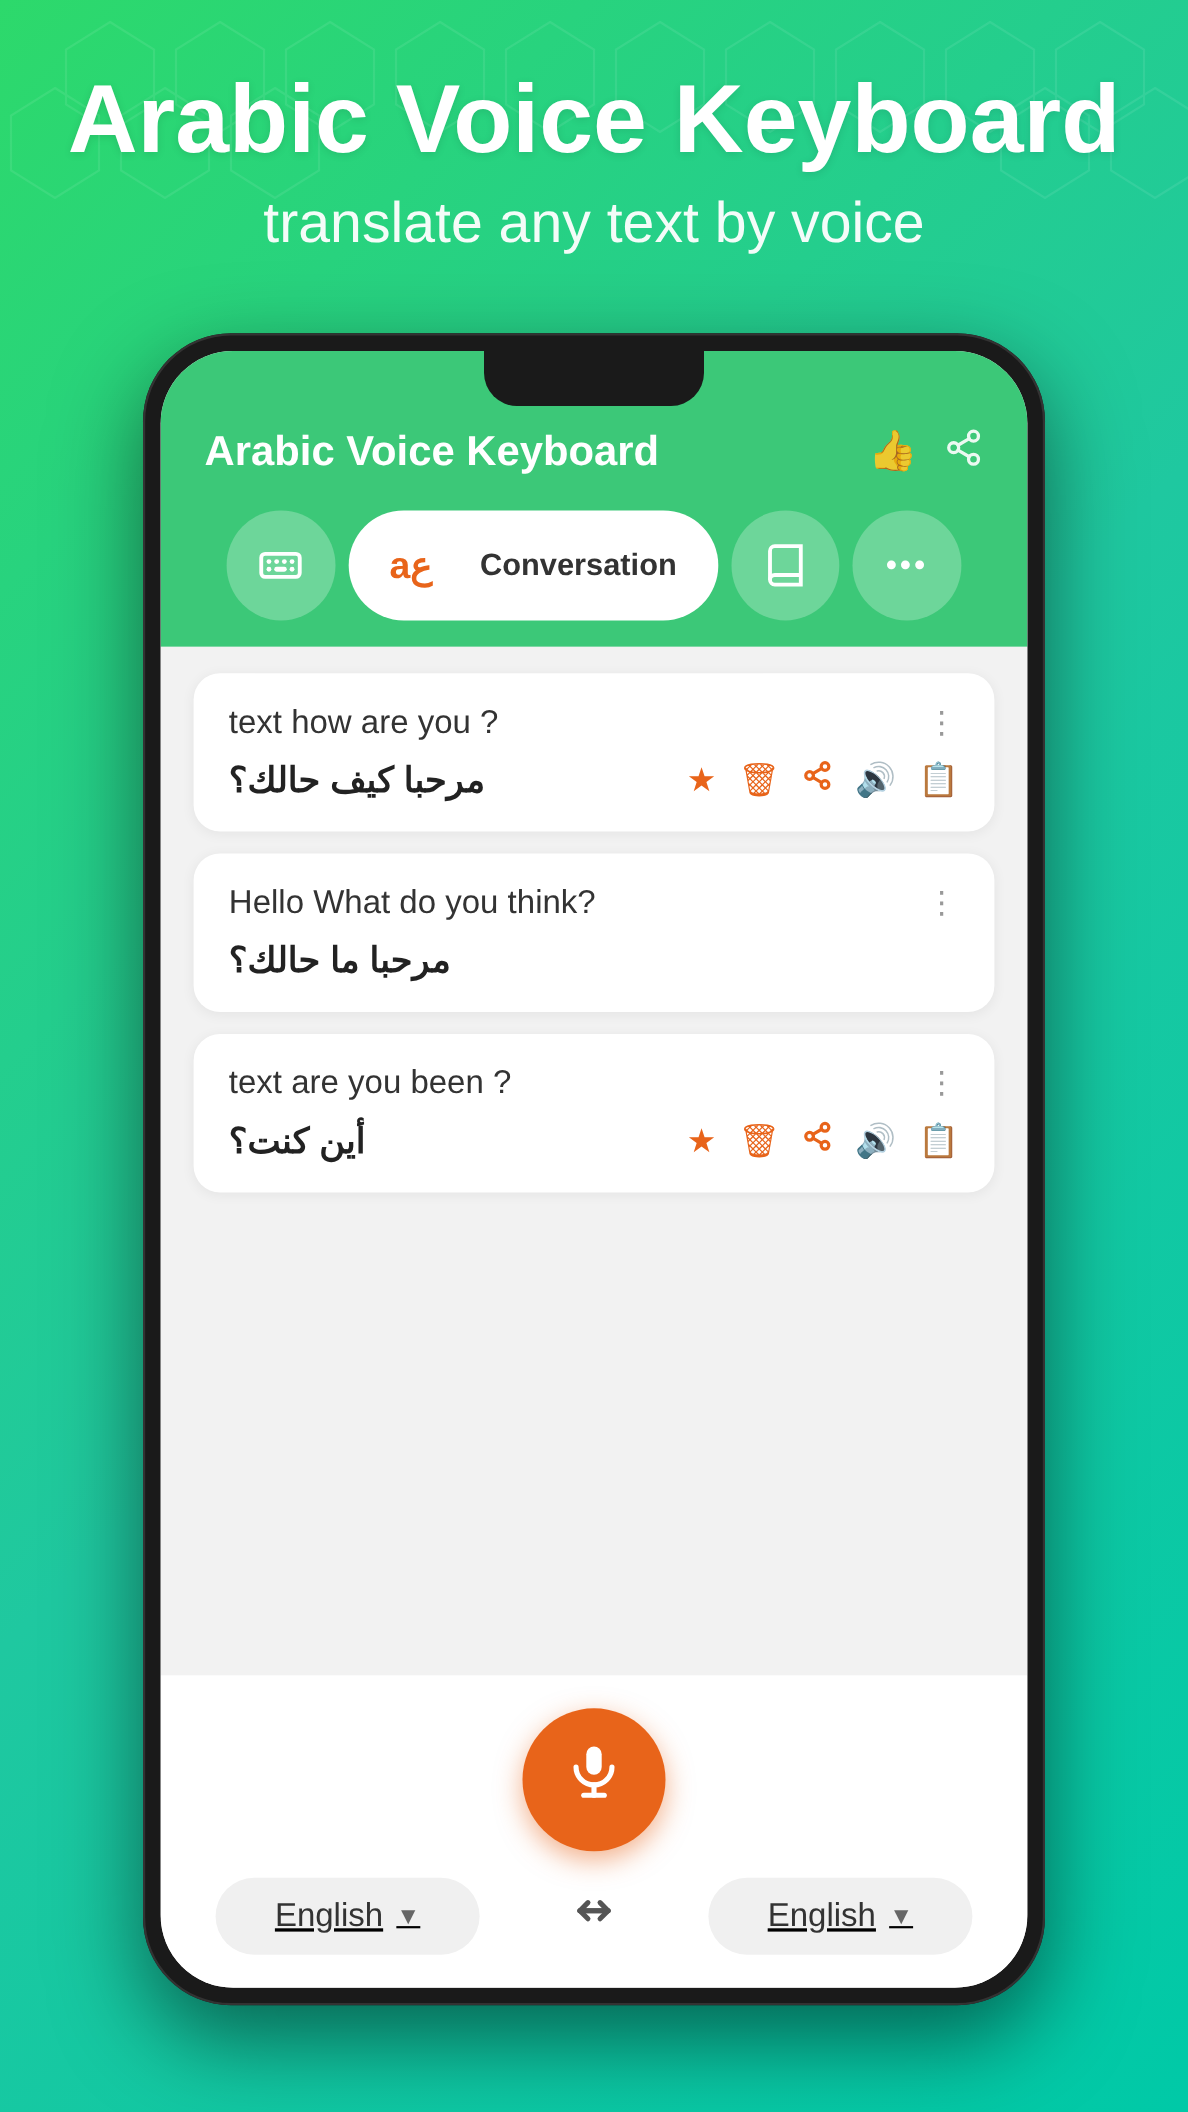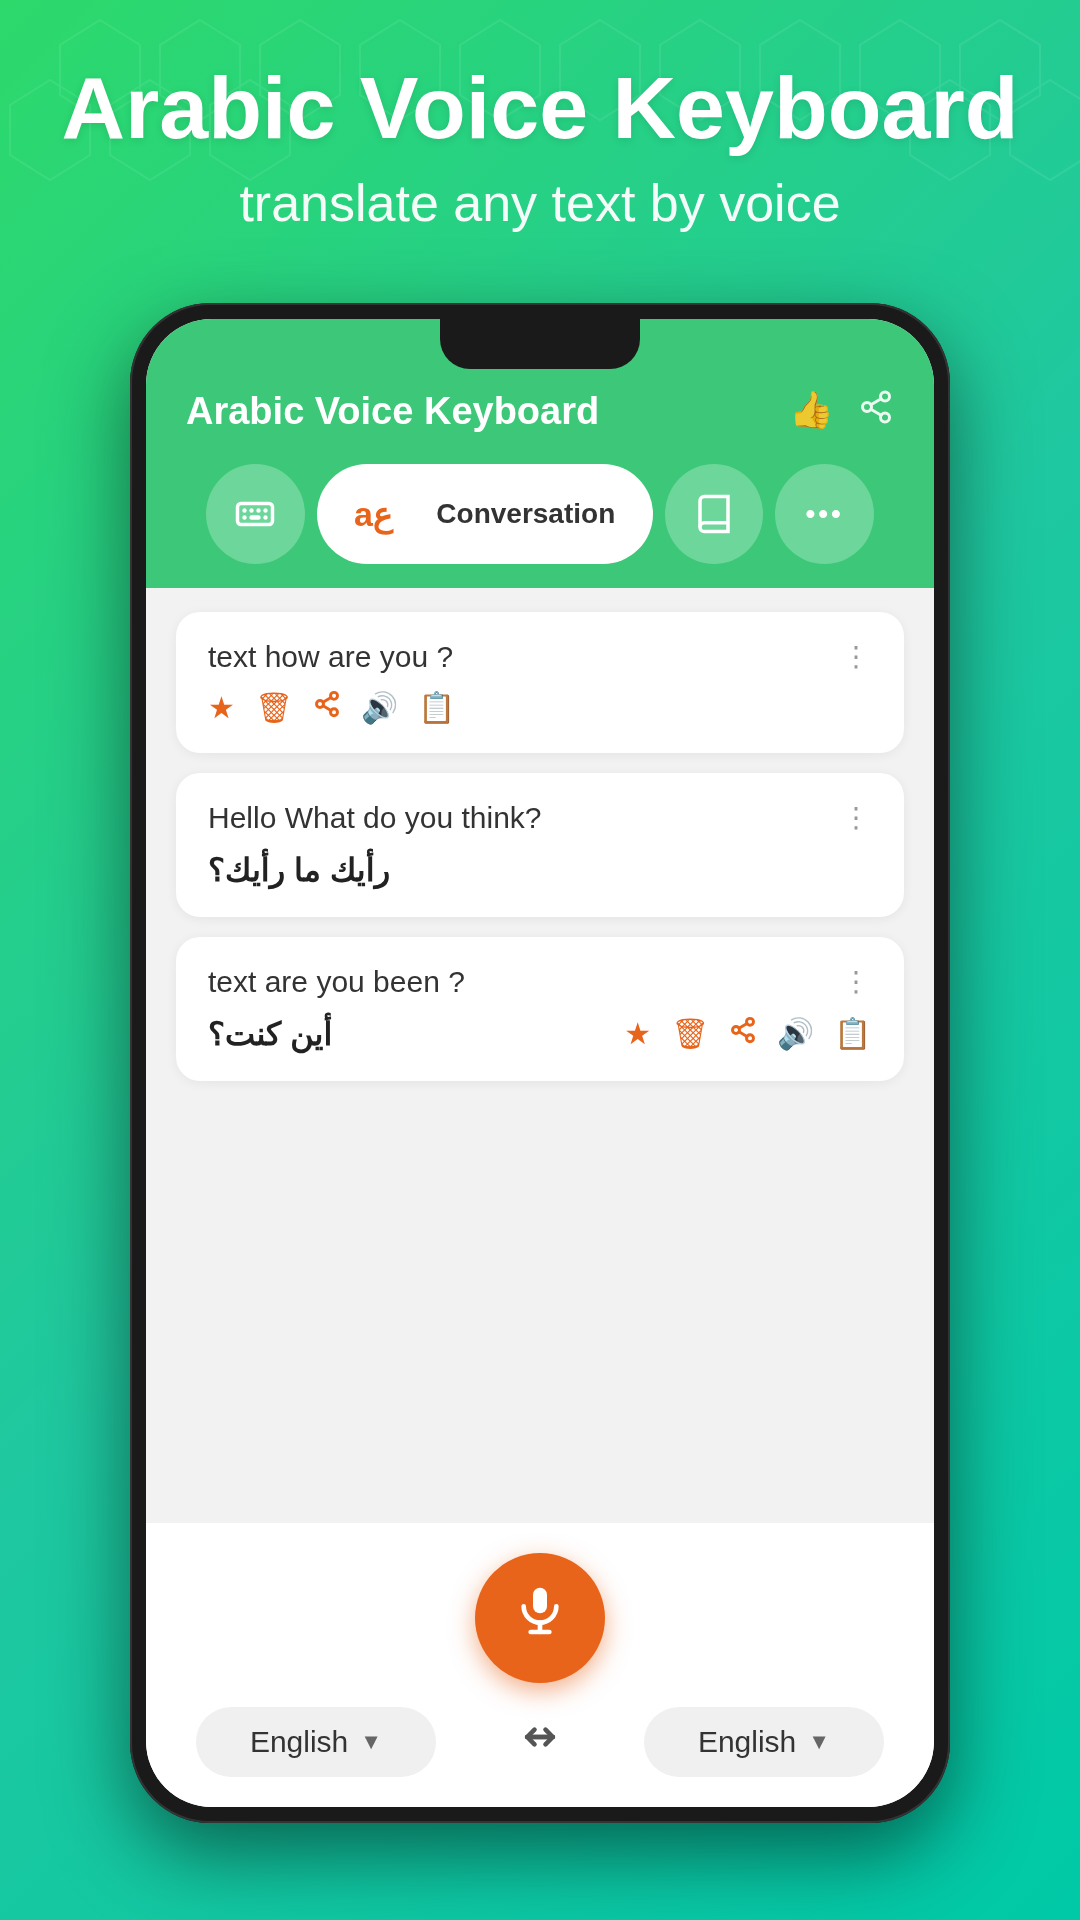--- a/index.html
+++ b/index.html
@@ -215,20 +215,21 @@
 
     
     .bottom-area {
       background: white;
       padding: 30px 40px;
       display: flex;
       flex-direction: column;
       align-items: center;
       gap: 24px;
       flex-shrink: 0;
+      text-decoration: underline;
     }
 
     .mic-btn {
       width: 130px;
       height: 130px;
       border-radius: 50%;
       background: #e8641a;
       display: flex;
       align-items: center;
       justify-content: center;
@@ -368,20 +369,21 @@
       </div>
 
       <div class="content-area">
 
         <div class="translation-card">
           <div class="card-top">
             <span class="source-text">text how are you ?</span>
             <span class="more-icon">⋮</span>
           </div>
           <div class="card-bottom">
+            <span class="translated-text">مرحبا كيف حالك؟</span>
             <div class="action-icons">
               <span class="action-icon">★</span>
               <span class="action-icon">🗑</span>
               <span class="action-icon">
                 <svg width="28" height="28" viewBox="0 0 24 24" fill="none" stroke="#e8641a" stroke-width="2.5" stroke-linecap="round">
                   <circle cx="18" cy="5" r="3"></circle>
                     <circle cx="6" cy="12" r="3"></circle>
                     <circle cx="18" cy="19" r="3"></circle>
                   <line x1="8.59" y1="13.51" x2="15.42" y2="17.49"></line>
                     <line x1="15.41" y1="6.51" x2="8.59" y2="10.49"></line>
@@ -392,21 +394,21 @@
             </div>
           </div>
         </div>
 
         <div class="translation-card">
           <div class="card-top">
             <span class="source-text">Hello What do you think?</span>
             <span class="more-icon">⋮</span>
           </div>
           <div class="card-bottom">
-            <span class="translated-text">رأيك ما رأيك؟</span>
+            <span class="translated-text">مرحبا ما حالك؟</span>
           </div>
         </div>
 
         <div class="translation-card">
           <div class="card-top">
             <span class="source-text">text are you been ?</span>
             <span class="more-icon">⋮</span>
           </div>
           <div class="card-bottom">
             <span class="translated-text">أين كنت؟</span>

